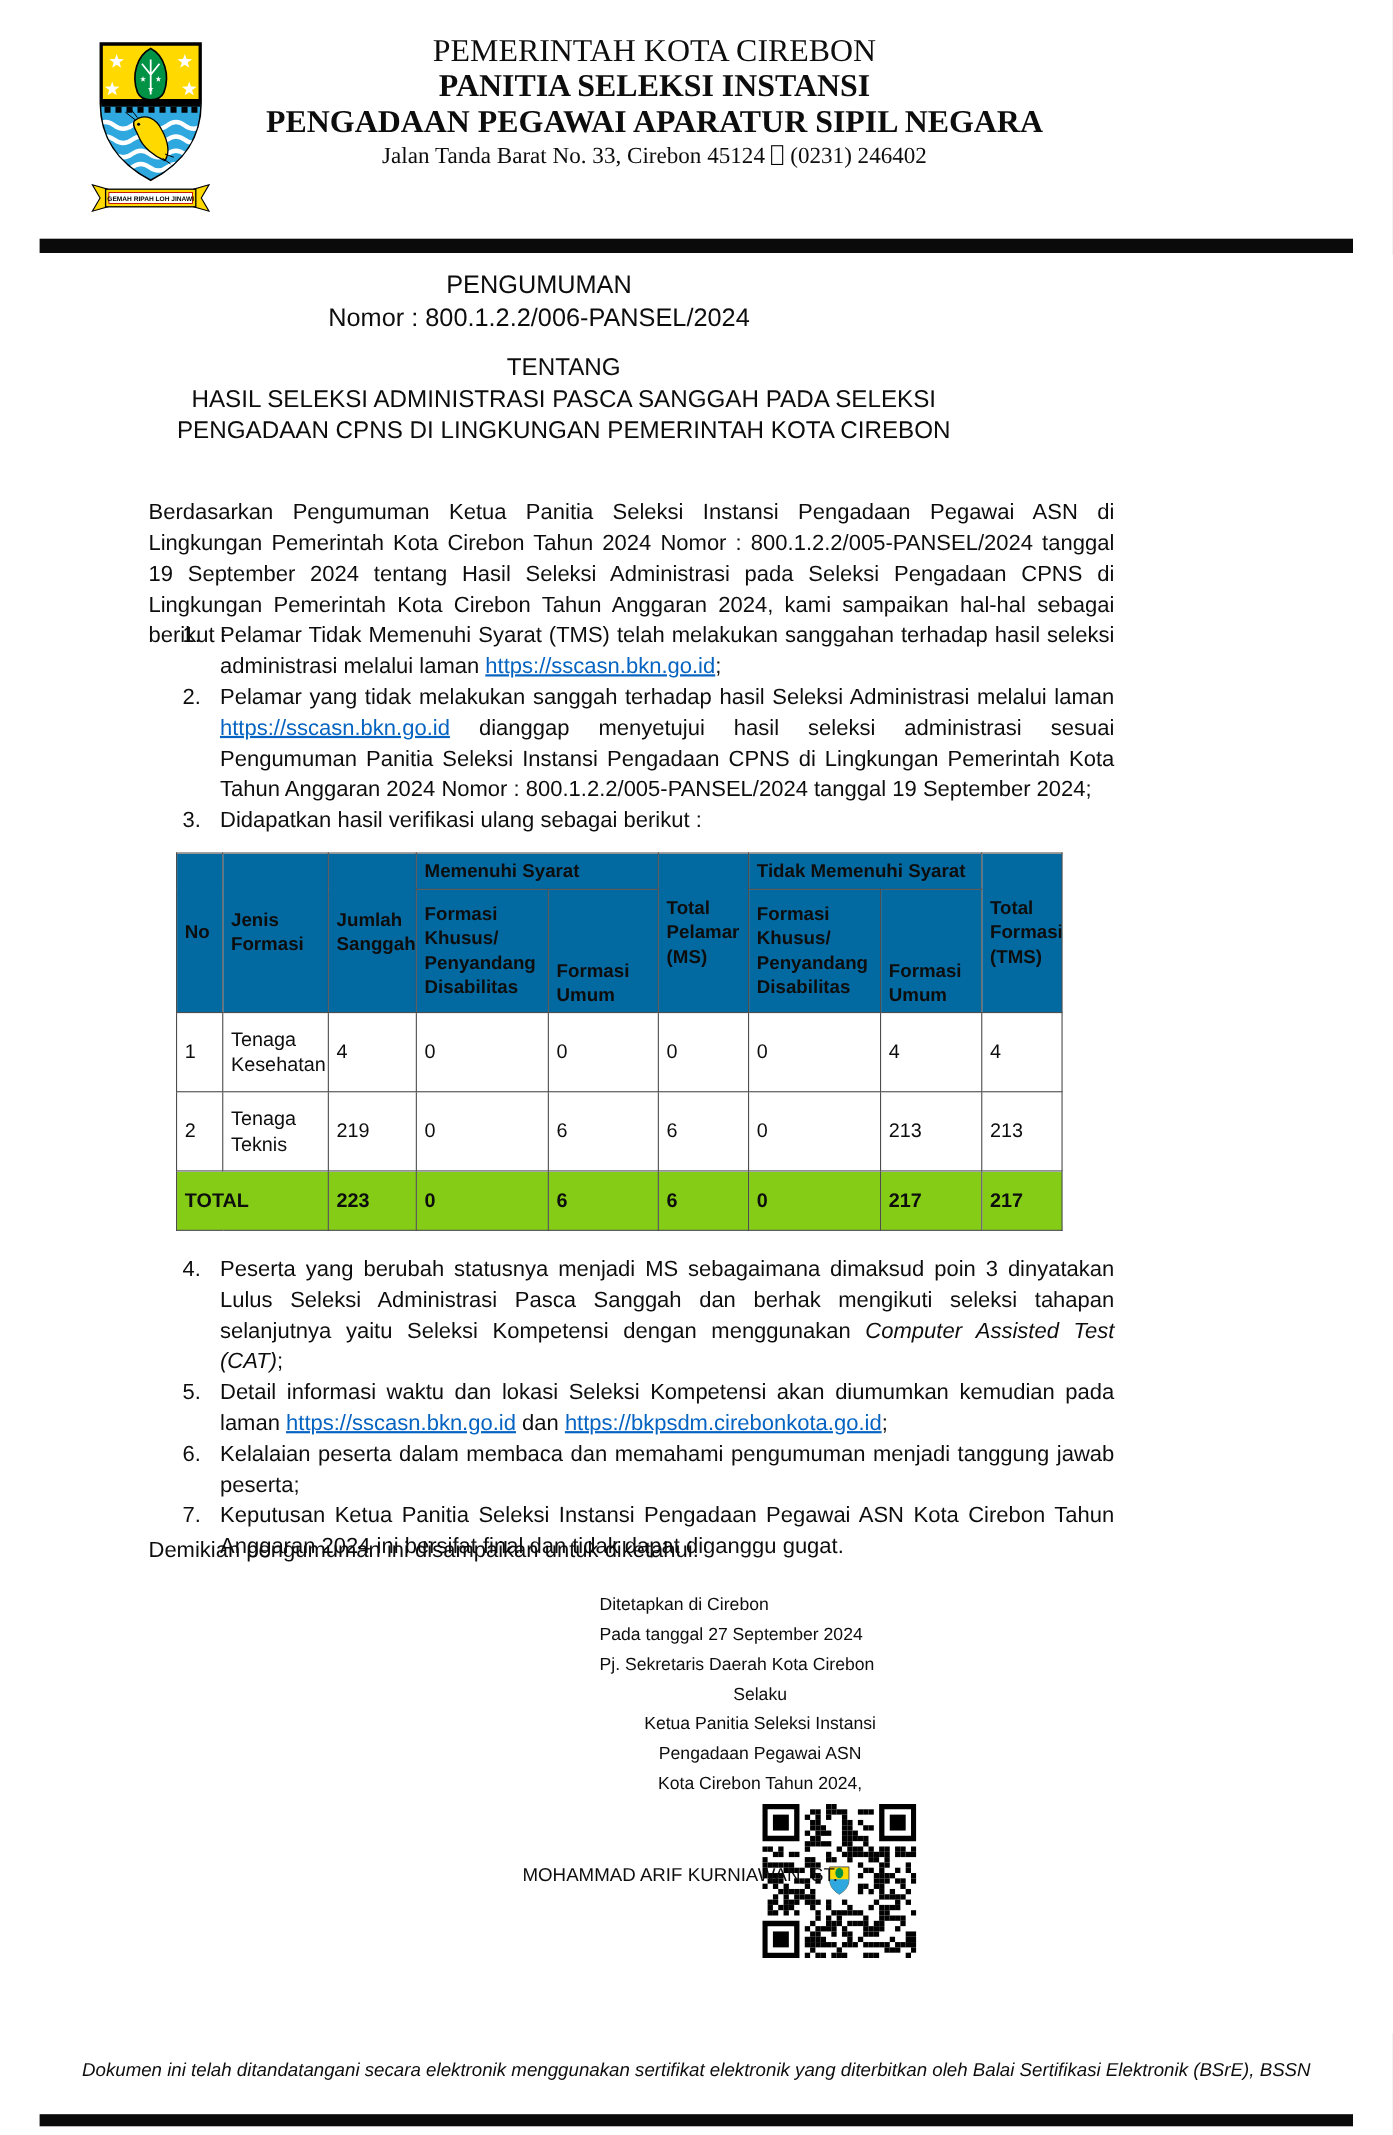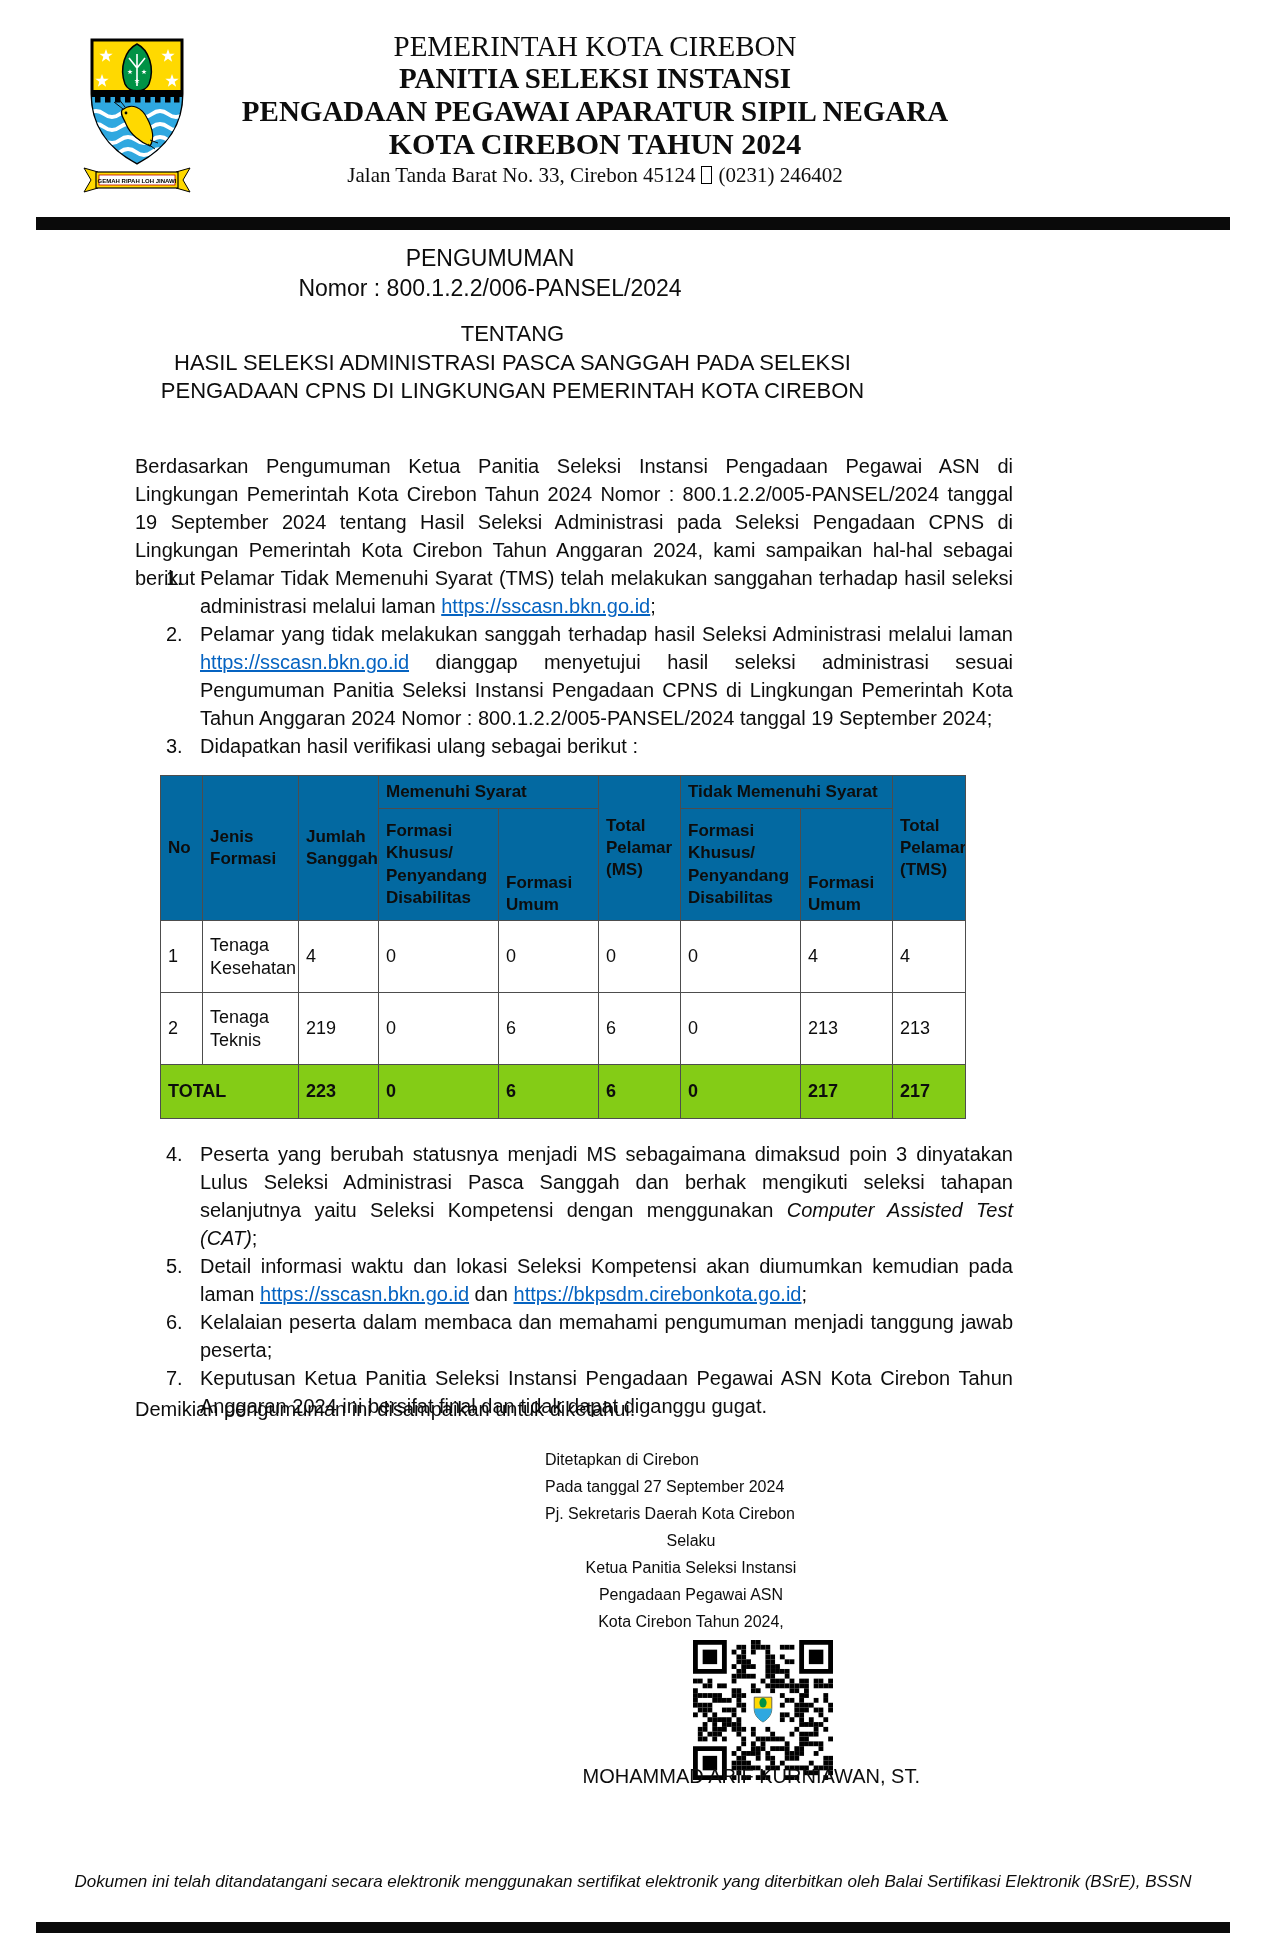--- a/index.html
+++ b/index.html
@@ -55,22 +55,22 @@
   .vtable th.sub-k{vertical-align:middle;}
   
   .sig{position:absolute;left:545px;top:1446px;width:292px;
     font-size:16px;line-height:27px;}
   .sig .l{white-space:nowrap;}
   .sig .c{text-align:center;white-space:nowrap;}
   .qr-wrap{position:relative;width:140px;height:140px;margin-top:5px;margin-left:148px;}
   .qr-wrap svg{display:block;}
   .qr-logo{position:absolute;left:50%;top:50%;transform:translate(-50%,-50%);
     background:#fff;padding:1px;line-height:0;}
-  .sig-name{position:absolute;left:475px;top:1765px;width:445px;text-align:right;
-    font-size:20px;}
+  .sig-name{position:absolute;left:475px;top:1695px;width:445px;text-align:left;
+    font-size:17px;}
   
   .disclaimer{position:absolute;left:40px;top:1872px;width:1186px;text-align:center;
     font-size:17px;font-style:italic;}
 </style>
 </head>
 <body>
 
 <div class="page">
 
   <div class="emblem">
@@ -122,21 +122,20 @@
       <rect x="14" y="136" width="82" height="16" fill="#FFD900" stroke="#000" stroke-width="1.2"></rect>
       <rect x="17" y="139" width="76" height="10" fill="#fff" stroke="#bb0000" stroke-width="0.8"></rect>
       <text x="55" y="147" text-anchor="middle" font-size="6" font-weight="bold" font-family="Liberation Sans, sans-serif" fill="#000">GEMAH RIPAH LOH JINAWI</text>
     </svg>
   </div>
 
   <div class="lh-text">
     <div class="lh1">PEMERINTAH KOTA CIREBON</div>
     <div class="lh2">PANITIA SELEKSI INSTANSI</div>
     <div class="lh3">PENGADAAN PEGAWAI APARATUR SIPIL NEGARA</div>
-    <div class="lh4">KOTA CIREBON TAHUN 2024</div>
     <div class="address">
       <span>Jalan Tanda Barat No. 33, Cirebon 45124</span><span class="tofu"></span><span>(0231) 246402</span>
     </div>
   </div>
 
   <div class="rule-top"></div>
 
   <div class="announce-head">
     <div>PENGUMUMAN</div>
     <div>Nomor : 800.1.2.2/006-PANSEL/2024</div>
@@ -179,21 +178,21 @@
           <col style="width:73px">
       </colgroup>
       <tbody>
           <tr class="hrow1">
         <th rowspan="2">No</th>
         <th rowspan="2">Jenis Formasi</th>
         <th rowspan="2">Jumlah Sanggah</th>
         <th colspan="2">Memenuhi Syarat</th>
         <th rowspan="2">Total Pelamar (MS)</th>
         <th colspan="2">Tidak Memenuhi Syarat</th>
-        <th rowspan="2">Total Pelamar (TMS)</th>
+        <th rowspan="2">Total Formasi (TMS)</th>
       </tr>
       <tr class="hrow2">
         <th class="sub-k">Formasi Khusus/ Penyandang Disabilitas</th>
         <th class="sub-u">Formasi Umum</th>
         <th class="sub-k">Formasi Khusus/ Penyandang Disabilitas</th>
         <th class="sub-u">Formasi Umum</th>
       </tr>
       <tr class="brow">
         <td>1</td>
         <td>Tenaga Kesehatan</td>

